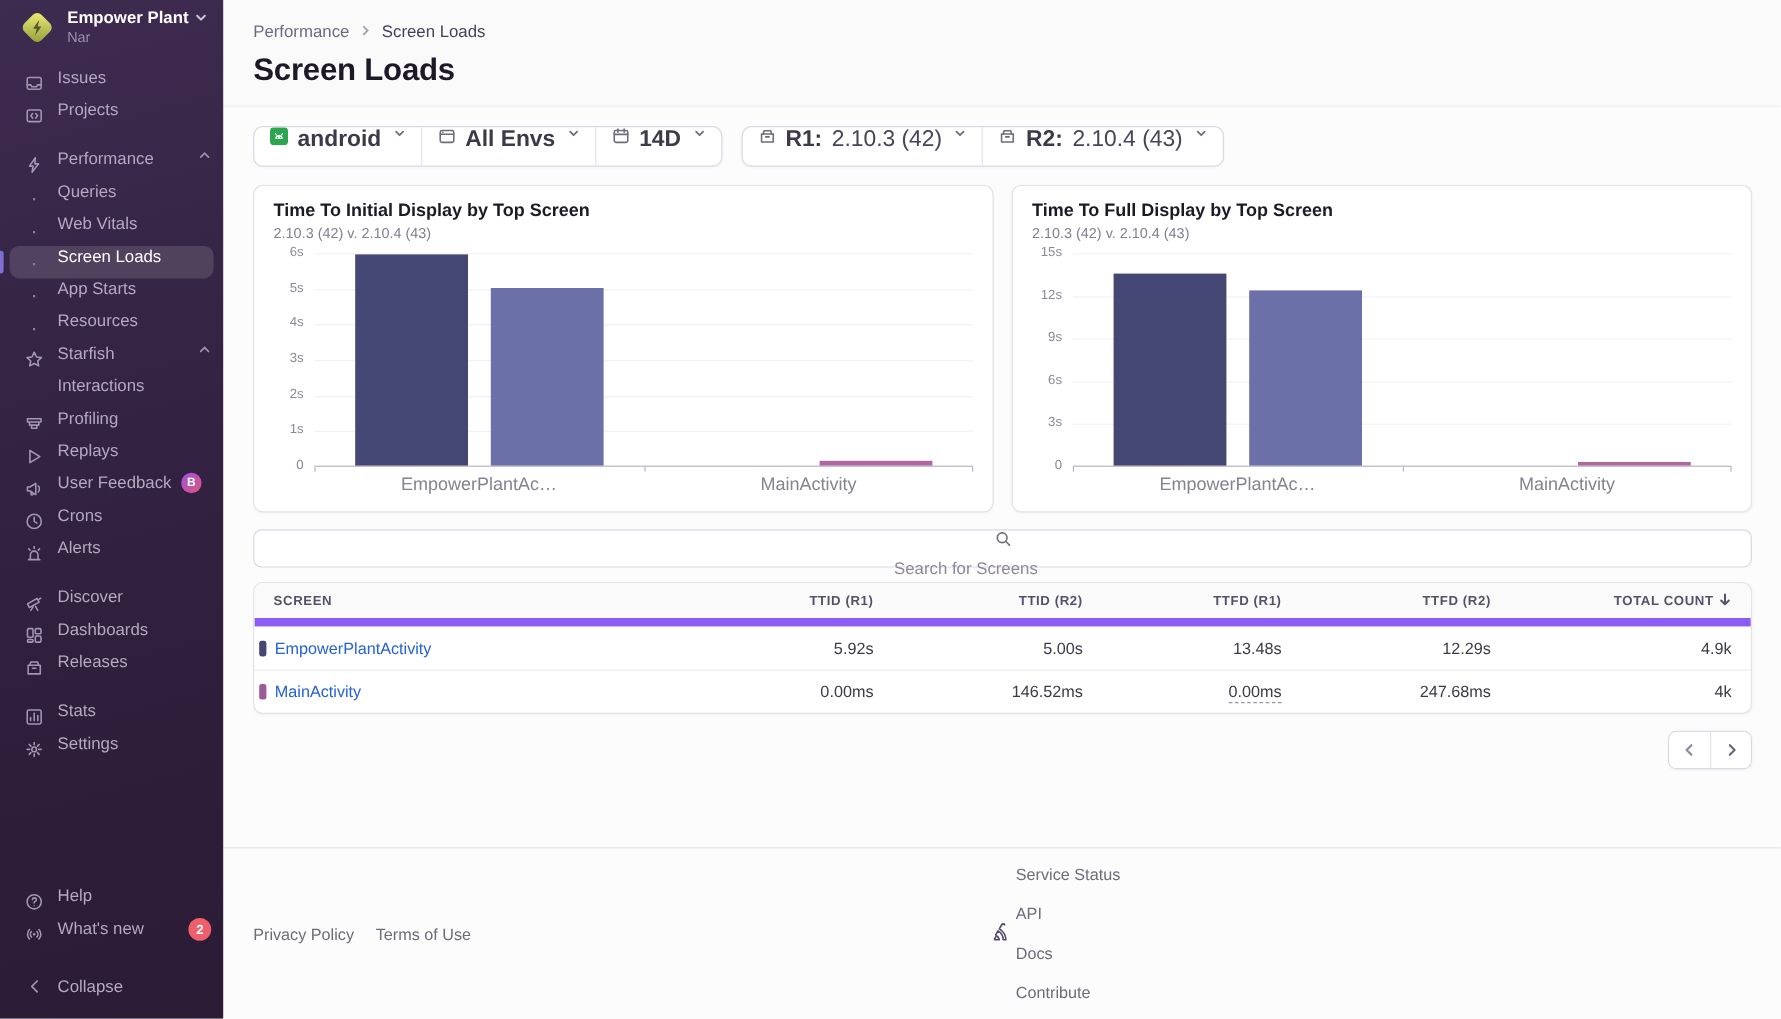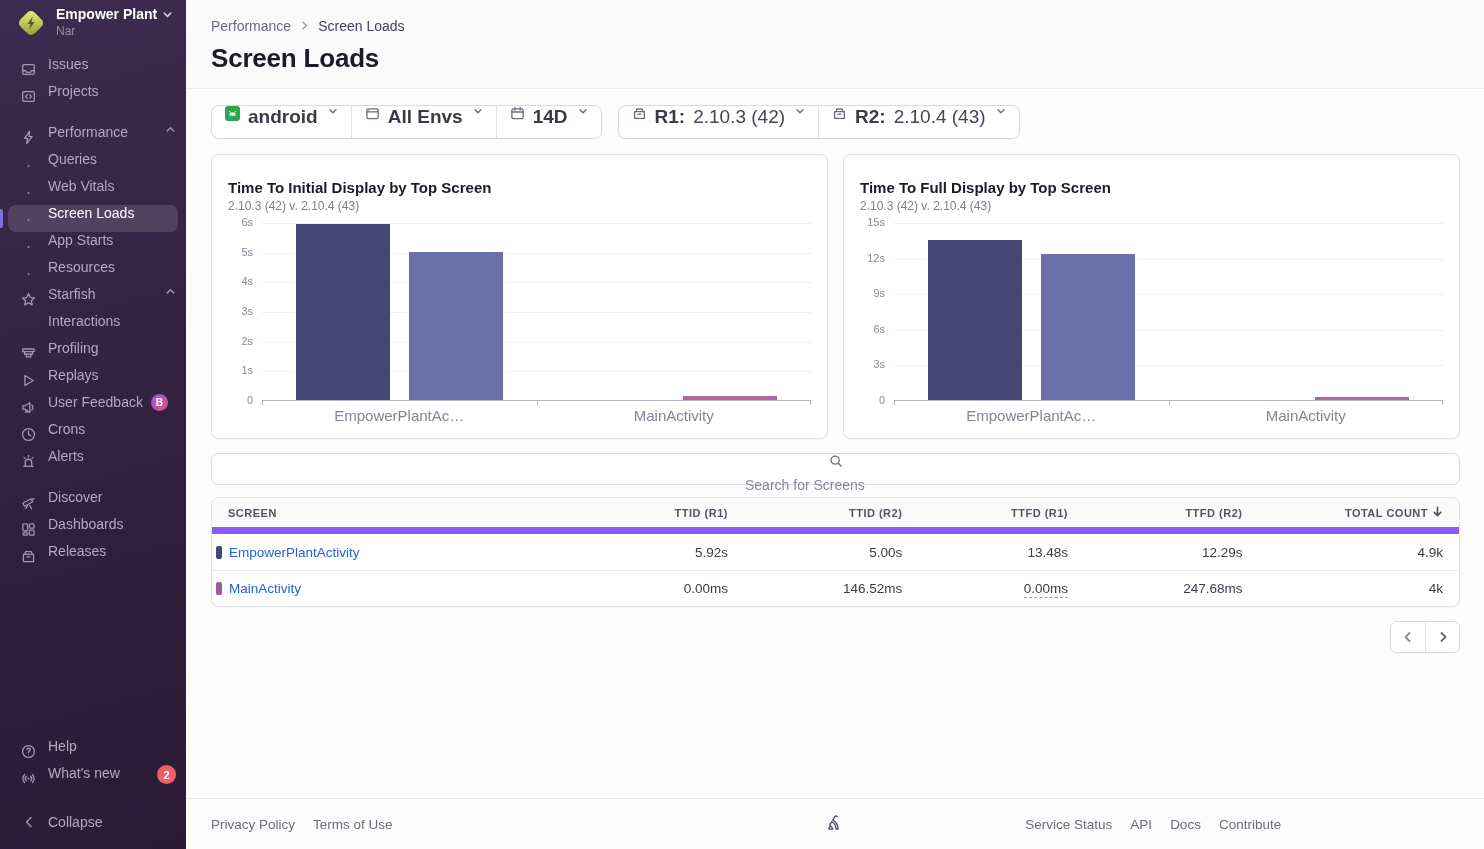--- a/index.html
+++ b/index.html
@@ -53,21 +53,21 @@
   .seg + .seg { border-left:1px solid #e4e1e9; }
   .seg .f-icon { display:inline-flex; color:#6f6a7d; }
   .seg .f-icon svg { width:15px; height:15px; }
   .seg .line-icon svg { stroke:currentColor; fill:none; stroke-width:1.4; stroke-linecap:round; stroke-linejoin:round; }
   .seg .val { font-weight:400; color:#494459; }
   .dd-chev { display:inline-flex; margin-left:2px; }
   .dd-chev svg { width:10px; height:10px; stroke:#716c80; fill:none; stroke-width:1.8; stroke-linecap:round; stroke-linejoin:round; }
 
   .charts { display:flex; gap:15px; margin-bottom:14px; }
   .card { background:#fff; border:1px solid #e4e1e8; border-radius:8px; box-shadow:0 1px 2px rgba(43,34,51,0.04); }
-  .chart-card { flex:1; padding:24px 16px 10px; }
+  .chart-card { flex:1; padding:12px 16px 10px; }
   .chart-card h3 { font-size:15px; font-weight:700; color:#1d1927; }
   .chart-sub { font-size:12px; color:#837d91; margin:3px 0 10px; }
   .cwrap { display:flex; }
   .yaxis { width:34px; flex:none; position:relative; height:178px; }
   .ytick { position:absolute; right:9px; font-size:11px; color:#8b8698; }
   .plot { flex:1; position:relative; height:178px; border-bottom:1px solid #b8b4c1; }
   .grid { position:absolute; left:0; right:0; height:1px; background:#f2f0f5; }
   .xtick { position:absolute; bottom:-5px; width:1px; height:4px; background:#b8b4c1; }
   .bargroup { position:absolute; bottom:0; height:100%; display:flex; align-items:flex-end; justify-content:center; gap:19px; }
   .bar { width:94px; }
@@ -101,21 +101,21 @@
                box-shadow:0 1px 2px rgba(43,34,51,0.04); }
   .pg-btn { width:34px; height:30px; display:flex; align-items:center; justify-content:center; cursor:pointer; background:#fff; border:none; }
   .pg-btn + .pg-btn { border-left:1px solid #e4e1e9; }
   .pg-btn svg { width:12px; height:12px; fill:none; stroke-width:1.8; stroke-linecap:round; stroke-linejoin:round; }
   .pg-btn.prev svg { stroke:#8c8799; }
   .pg-btn.next svg { stroke:#6a6578; }
 
   footer { margin-top:auto; border-top:1px solid #e7e4ec; padding:14px 24px 14px 25px; display:flex; align-items:center;
            font-size:13.5px; color:#6e6a79; background:#fcfcfd; }
   .foot-left, .foot-right { display:flex; gap:18px; flex:1; }
-  .foot-right { justify-content:center; }
+  .foot-right { justify-content:center;flex-direction:column; }
   .foot-link { cursor:pointer; }
   .foot-logo { flex:none; display:flex; color:#55496b; }
   .foot-logo svg { width:22px; height:22px; }
 </style>
 </head>
 <body>
 
 <div class="app">
 
   <aside class="sidebar">
@@ -280,20 +280,40 @@
             <span class="nav-label">Dashboards</span>
           </div>
           <div class="nav-item">
             <span class="nav-icon">
               <svg viewBox="0 0 16 16">
                 <path d="M2.6 5.8h10.8v7.6H2.6z"></path>
                 <path d="M4 5.8l1-3h6l1 3M6.4 8.4h3.2"></path>
               </svg>
             </span>
             <span class="nav-label">Releases</span>
+          </div>
+        </div>
+        <div class="nav-group">
+          <div class="nav-item">
+            <span class="nav-icon">
+              <svg viewBox="0 0 16 16">
+                <rect x="1.8" y="1.8" width="12.4" height="12.4" rx="1.5"></rect>
+                <path d="M4.8 11.2V8.4M8 11.2V4.8M11.2 11.2V6.8"></path>
+              </svg>
+            </span>
+            <span class="nav-label">Stats</span>
+          </div>
+          <div class="nav-item">
+            <span class="nav-icon">
+              <svg viewBox="0 0 16 16">
+                <circle cx="8" cy="8" r="2.1"></circle>
+                <path d="M8 1.8v2.1M8 12.1v2.1M1.8 8h2.1M12.1 8h2.1M3.6 3.6l1.5 1.5M10.9 10.9l1.5 1.5M12.4 3.6l-1.5 1.5M5.1 10.9l-1.5 1.5"></path>
+              </svg>
+            </span>
+            <span class="nav-label">Settings</span>
           </div>
         </div>
       </nav>
     <div class="sidebar-spacer"></div>
     <div id="sidebar-bottom">
         <div class="nav-item">
           <span class="nav-icon">
             <svg viewBox="0 0 16 16">
               <circle cx="8" cy="8" r="6.3"></circle>
               <path d="M6.3 6.1c.2-1 1-1.6 1.8-1.6 1 0 1.8.8 1.8 1.7 0 1.2-1.4 1.3-1.9 2.2-.1.2-.1.4-.1.7"></path>

